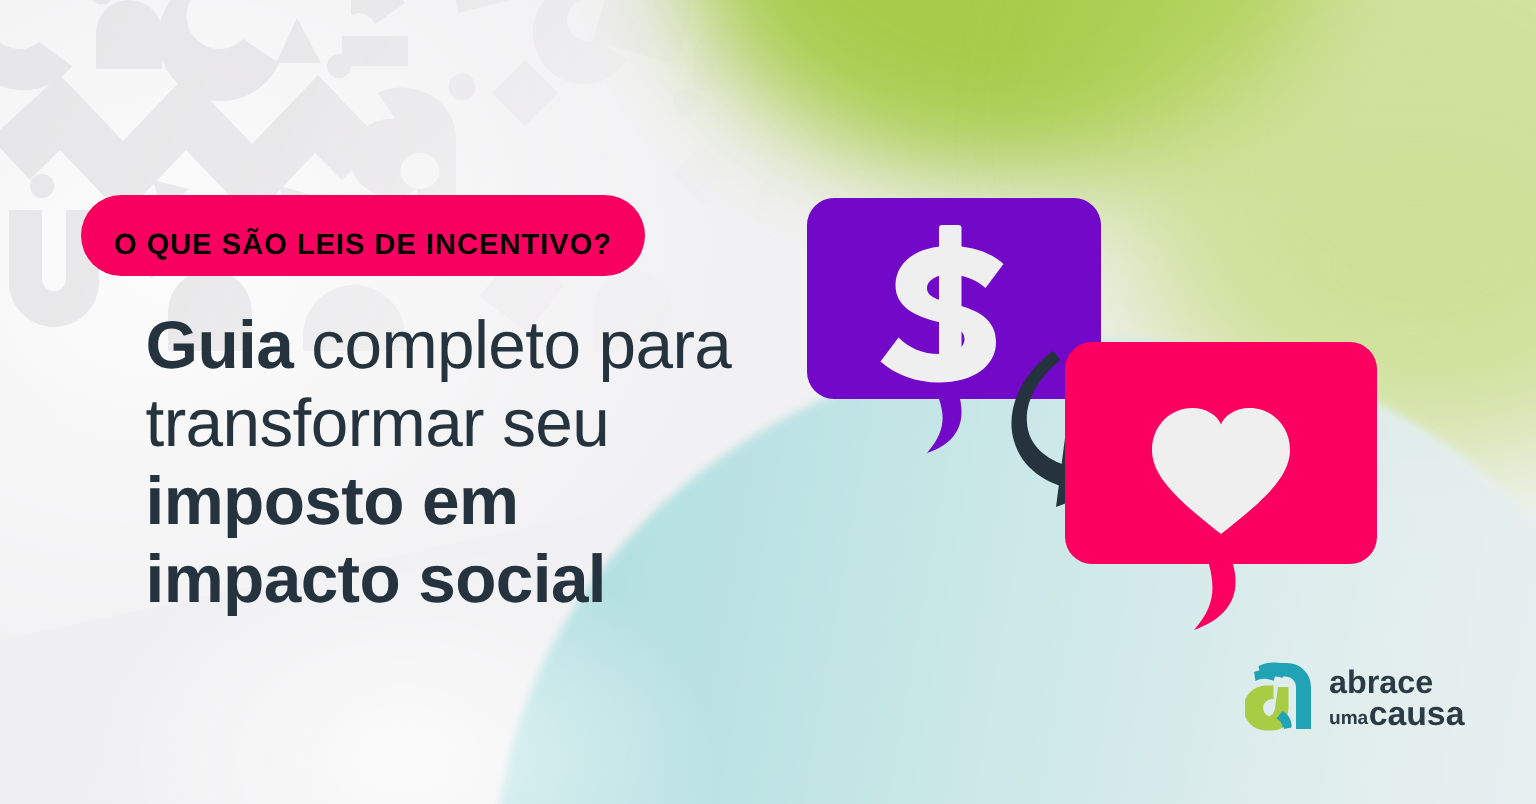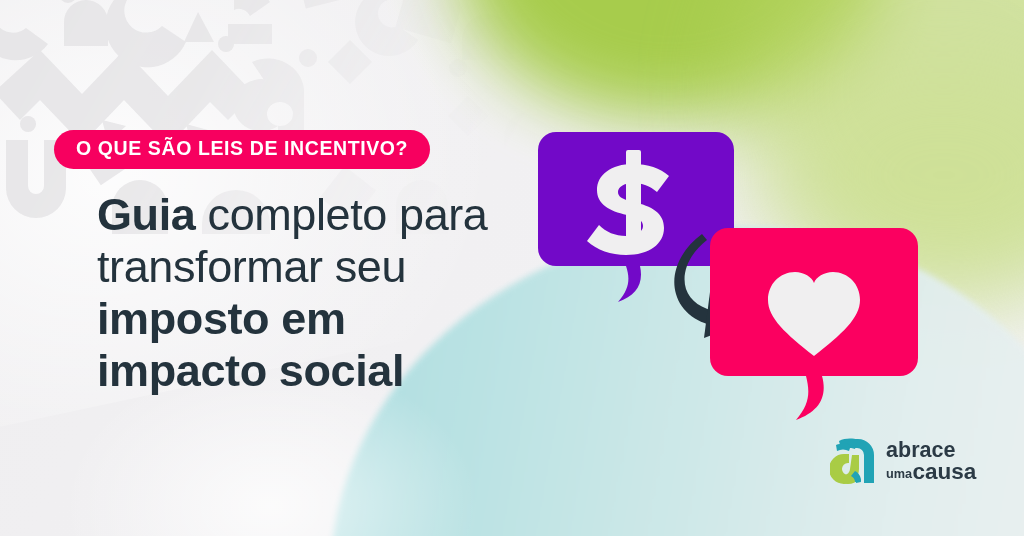--- a/index.html
+++ b/index.html
@@ -85,23 +85,23 @@
   #text-col {
     position: absolute;
     left: 54px;
     top: 130px;
     width: 470px;
     z-index: 5;
   }
   #eyebrow-badge {
     display: inline-block;
     background: #f7005f;
-    color: #ffffff;
+    color: #000000;
     border-radius: 999px;
-    padding: 9px 22px 10px 22px;
+    padding: 24px 22px 10px 22px;
     font-size: 19.5px;
     font-weight: bold;
     letter-spacing: 0.6px;
     line-height: 1;
     white-space: nowrap;
   }
   #headline {
     margin-top: 20px;
     color: #24333d;
     font-size: 45px;
@@ -143,21 +143,21 @@
 
   
   #logo {
     position: absolute;
     left: 830px;
     top: 432px;
     width: 150px;
     height: 56px;
     z-index: 7;
     display: flex;
-    align-items: center;
+    align-items: flex-end;
     gap: 9px;
   }
   #logo-mark { width: 47px; height: 50px; flex: 0 0 auto; }
   #logo-wordmark { display: block; }
 </style>
 </head>
 <body>
 
 <div id="banner">
 

